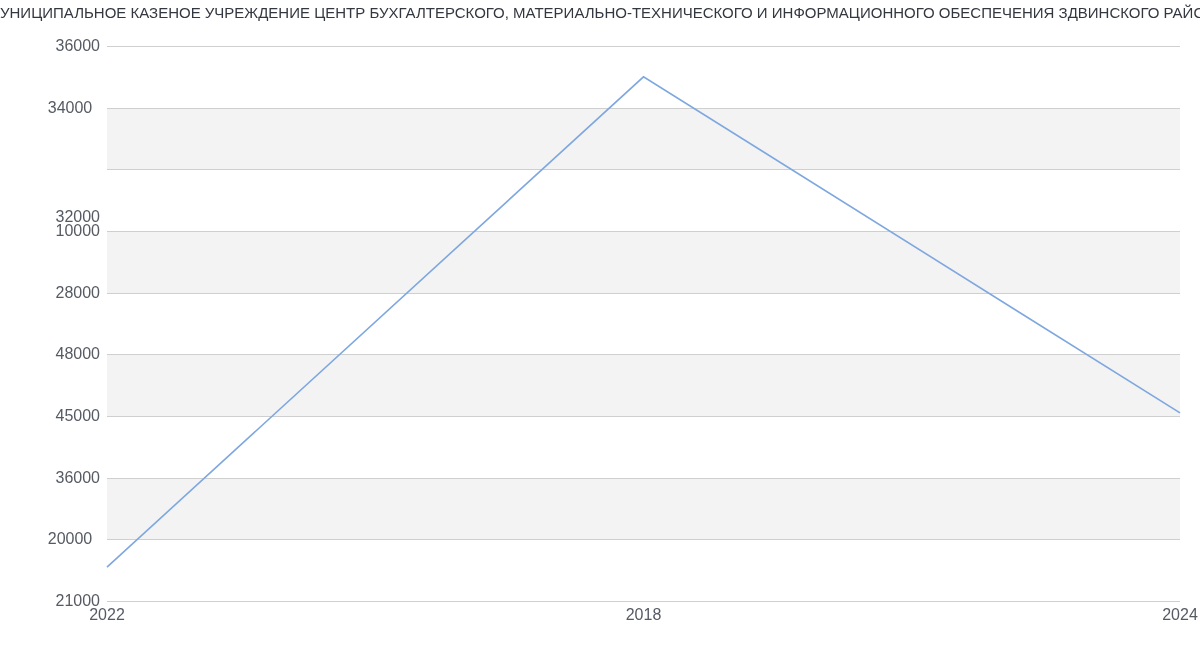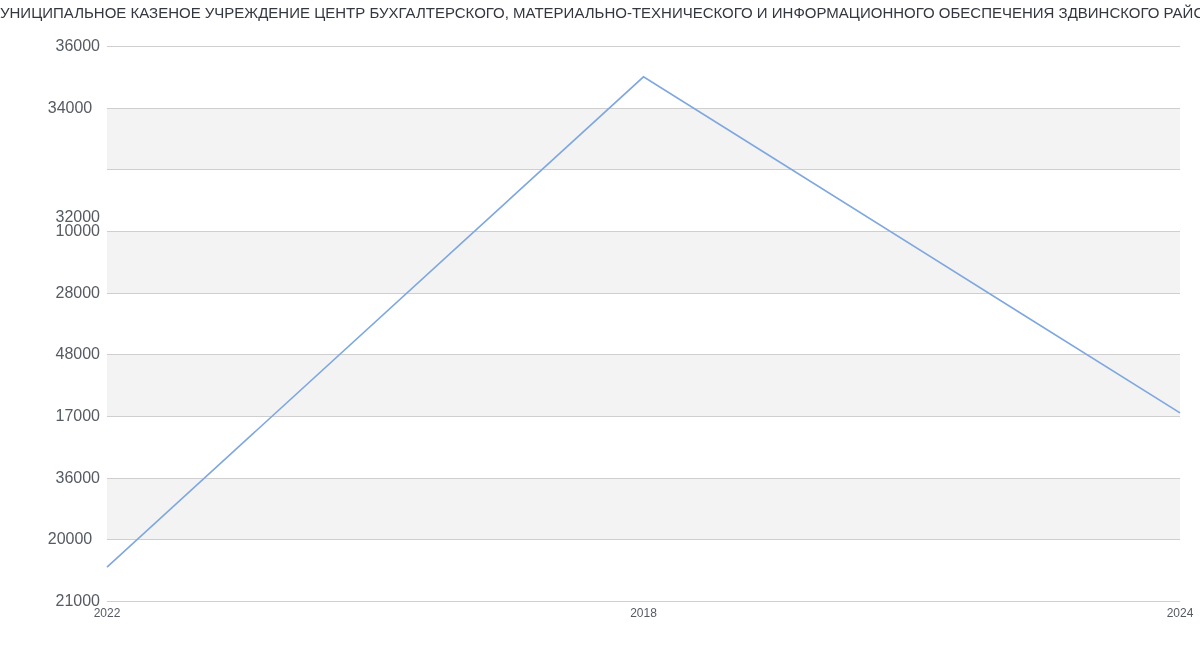--- a/index.html
+++ b/index.html
@@ -52,21 +52,21 @@
     right: 1100px;
     width: 60px;
     text-align: right;
     font-size: 16px;
     color: #555a63;
     transform: translateY(-50%);
   }
   .x-tick-label {
     position: absolute;
     top: 606px;
-    font-size: 12px;
+    font-size: 16px;
     color: #555a63;
     transform: translateX(-50%);
     white-space: nowrap;
   }
   svg.line {
     position: absolute;
     left: 0;
     top: 0;
     width: 100%;
     height: 100%;
@@ -99,21 +99,21 @@
       <div class="grid-line" style="top: 123.333px;"></div>
       <div class="grid-line" style="top: 61.6667px;"></div>
       <div class="grid-line" style="top: 0px;"></div>
       <svg class="line" viewBox="0 0 1073 555" preserveAspectRatio="none">
       <path id="series-path" d="M0.00 521.08 L536.50 30.83 L1073.00 366.92"></path>
     </svg>
   </div>
 <div class="y-tick-label" style="top: 601px;">21000</div>
     <div class="y-tick-label" style="top: 539.333px; text-align: center;">20000</div>
     <div class="y-tick-label" style="top: 477.667px;">36000</div>
-    <div class="y-tick-label" style="top: 416px;">17000</div>
+    <div class="y-tick-label" style="top: 416px;">45000</div>
     <div class="y-tick-label" style="top: 354.333px;">48000</div>
     <div class="y-tick-label" style="top: 292.667px; text-align: right;">28000</div>
     <div class="y-tick-label" style="top: 231px;">10000</div>
     <div class="y-tick-label" style="top: 169.333px; margin-top: 48px;">32000</div>
     <div class="y-tick-label" style="top: 107.667px; text-align: center;">34000</div>
     <div class="y-tick-label" style="top: 46px;">36000</div>
     <div class="x-tick-label" style="left: 107px;">2022</div>
     <div class="x-tick-label" style="left: 643.5px;">2018</div>
     <div class="x-tick-label" style="left: 1180px;">2024</div>
   </div>

